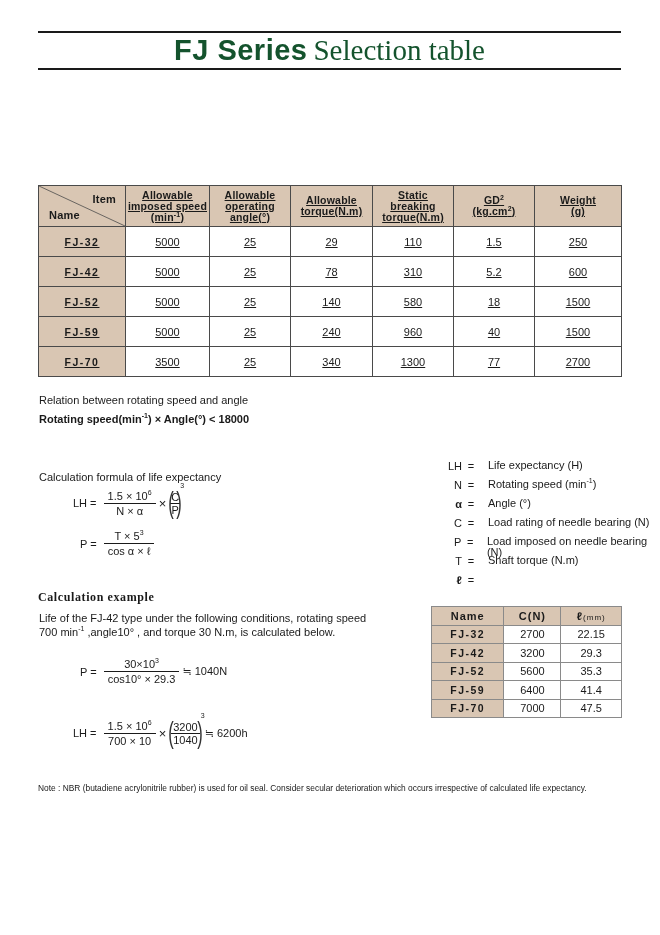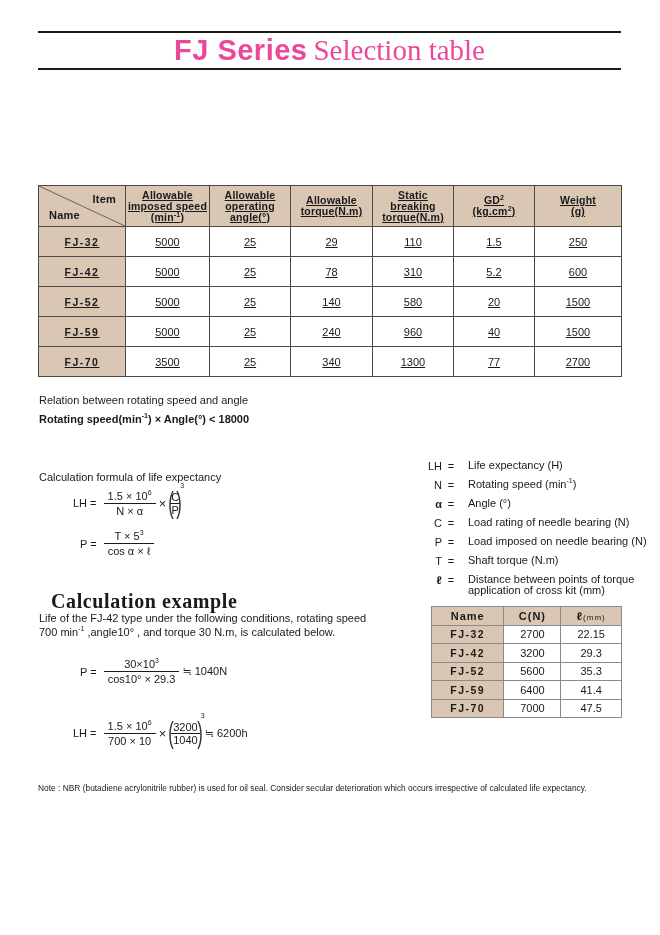--- a/index.html
+++ b/index.html
@@ -2,21 +2,21 @@
 <html><head>
 <meta charset="utf-8">
 <style>
   * { box-sizing: border-box; margin: 0; padding: 0; }
   html, body { width: 660px; height: 935px; background: #ffffff; overflow: hidden; }
   body { position: relative; font-family: "Liberation Sans", sans-serif; color: #1a1a1a; }
 
   .rule { position: absolute; left: 38px; width: 583px; height: 2px; background: #1a1a1a; }
   .rule.top { top: 31px; }
   .rule.bottom { top: 68px; }
-  .title { position: absolute; top: 34px; left: 38px; width: 583px; text-align: center; color: #ec4899; white-space: nowrap; }
+  .title { position: absolute; top: 34px; left: 38px; width: 583px; text-align: center; color: #14532d; white-space: nowrap; }
   .title .t1 { font-family: "Liberation Sans", sans-serif; font-weight: bold; font-size: 29px; letter-spacing: 0.5px; }
   .title .t2 { font-family: "Liberation Serif", serif; font-size: 29px; margin-left: 6px; }
 
   
   table.main { position: absolute; top: 185px; left: 38px; width: 584px; border-collapse: collapse; font-size: 11px; }
   table.main th, table.main td { border: 1px solid #4a4a4a; text-align: center; vertical-align: middle; text-decoration: underline; }
   table.main th { background: #d9c6b3; font-weight: bold; font-size: 10.5px; line-height: 11px; height: 41px; color: #1a1a1a; letter-spacing: 0.2px; }
   table.main td { height: 30px; font-size: 11px; }
   table.main td.name { background: #d9c6b3; font-weight: bold; letter-spacing: 1.5px; font-size: 10.5px; }
   th.diag { position: relative; width: 87px; padding: 0; }
@@ -29,31 +29,31 @@
   .bold { font-weight: bold; }
 
   .formula { position: absolute; font-size: 11px; white-space: nowrap; }
   .frac { display: inline-block; text-align: center; vertical-align: middle; }
   .frac .num { display: block; border-bottom: 1px solid #1a1a1a; padding: 0 4px 1px; }
   .frac .den { display: block; padding: 1px 4px 0; }
   .paren { display: inline-block; vertical-align: middle; font-size: 30px; font-weight: 100; line-height: 30px; transform: scaleX(0.55); color: #333; }
 
   .legend { position: absolute; left: 424px; top: 460px; font-size: 11px; }
   .legend .row { display: flex; height: 19px; align-items: flex-start; }
-  .legend .sym { width: 18px; text-align: right; }
+  .legend .sym { width: 18px; text-align: right; margin-left: 20px; }
   .legend .eq { width: 18px; text-align: center; }
   .legend .def { line-height: 11px; padding-left: 8px; }
 
   table.sub { position: absolute; top: 606px; left: 431px; width: 191px; border-collapse: collapse; font-size: 11px; }
   table.sub th, table.sub td { border: 1px solid #8a8a8a; text-align: center; height: 18.5px; }
   table.sub th { background: #d9c6b3; font-weight: bold; letter-spacing: 1px; }
   table.sub td.name { background: #d9c6b3; font-weight: bold; letter-spacing: 1.5px; font-size: 10.5px; }
   .small-mm { font-size: 8px; font-weight: normal; }
 
-  .h2 { position: absolute; top: 590px; left: 51px; font-family: "Liberation Serif", serif; font-weight: bold; font-size: 20px; letter-spacing: 0.6px; }
+  .h2 { position: absolute; top: 590px; left: 38px; font-family: "Liberation Serif", serif; font-weight: bold; font-size: 12px; letter-spacing: 0.6px; }
   .note { position: absolute; top: 783px; left: 38px; font-size: 8.4px; white-space: nowrap; }
 </style>
 </head>
 <body>
 
 <div class="rule top"></div>
 <div class="title">
   <span class="t1">FJ Series</span><span class="t2">Selection table</span>
 </div>
 <div class="rule bottom"></div>
@@ -115,21 +115,21 @@
       <td>310</td>
       <td>5.2</td>
       <td>600</td>
     </tr>
     <tr>
       <td class="name">FJ-52</td>
       <td>5000</td>
       <td>25</td>
       <td>140</td>
       <td>580</td>
-      <td>20</td>
+      <td>18</td>
       <td>1500</td>
     </tr>
     <tr>
       <td class="name">FJ-59</td>
       <td>5000</td>
       <td>25</td>
       <td>240</td>
       <td>960</td>
       <td>40</td>
       <td>1500</td>
@@ -197,21 +197,20 @@
       <span class="def">Load imposed on needle bearing (N)</span>
     </div>
   <div class="row">
       <span class="sym">T</span>
       <span class="eq">=</span>
       <span class="def">Shaft torque (N.m)</span>
     </div>
   <div class="row" style="height:26px;">
       <span class="sym bold">ℓ</span>
       <span class="eq">=</span>
-      <span class="def"><span>Distance between points of torque</span><br><span>application of cross kit (mm)</span></span>
     </div>
 </div>
 
 <table class="sub">
   <tbody>
       <tr>
     <th>Name</th>
     <th>C(N)</th>
     <th><span>ℓ</span><span class="small-mm">(mm)</span></th>
   </tr>

